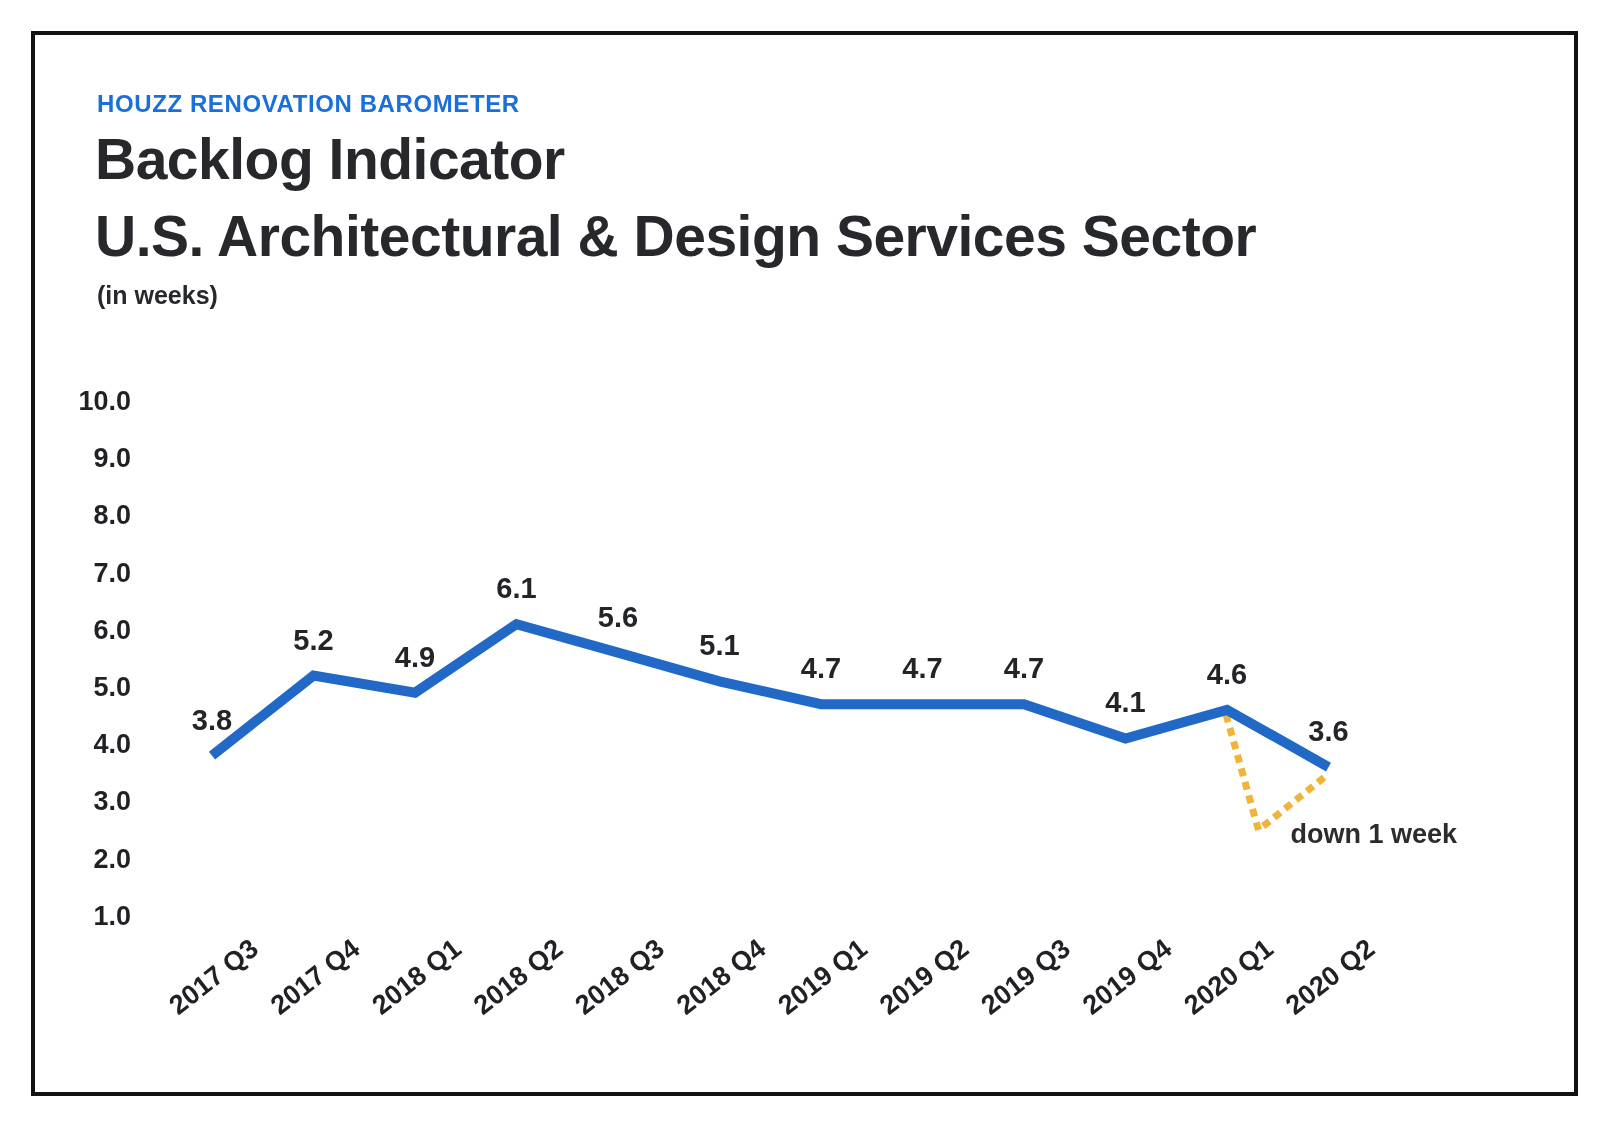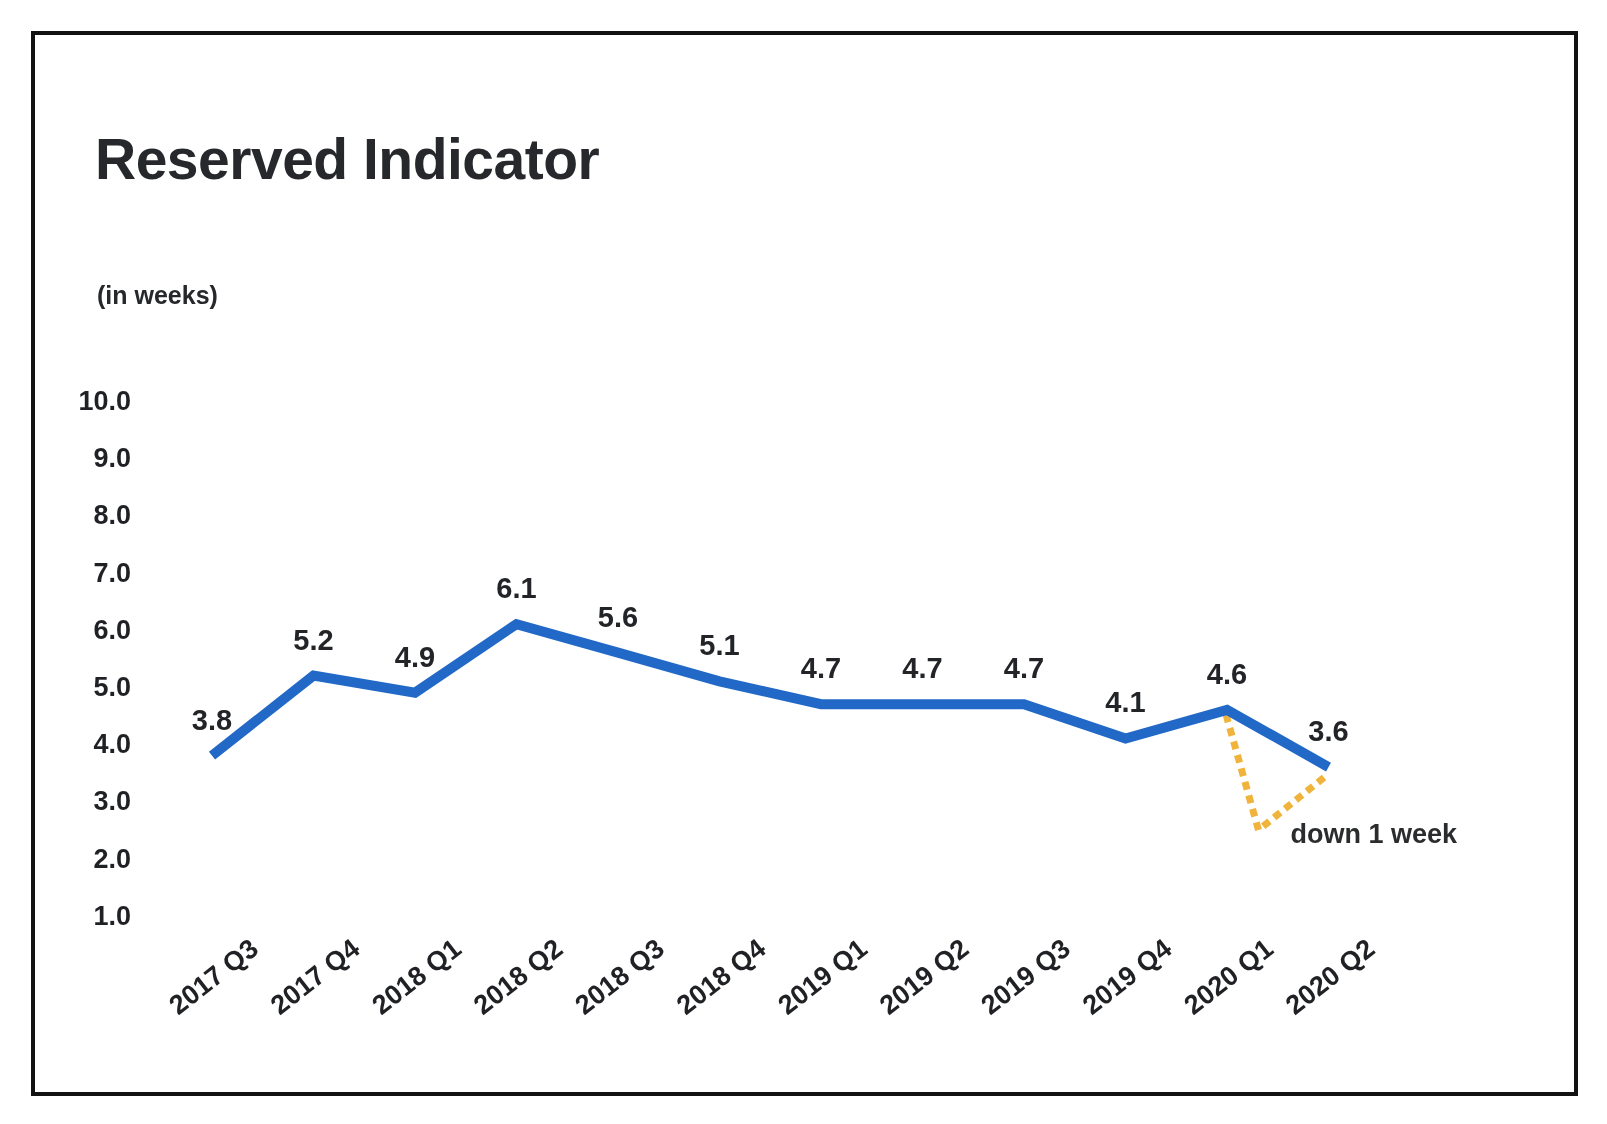--- a/index.html
+++ b/index.html
@@ -104,21 +104,23 @@
     font-weight: 700;
     fill: #2a2c2e;
   }
 </style>
 </head>
 <body>
 
 <div class="stage">
   <div class="card"></div>
 
-  <div class="title-line1">Reserved Indicator</div>
+  <div class="eyebrow">HOUZZ RENOVATION BAROMETER</div>
+  <div class="title-line1">Backlog Indicator</div>
+  <div class="title-line2">U.S. Architectural &amp; Design Services Sector</div>
   <div class="subtitle">(in weeks)</div>
 
   <svg id="chart" viewBox="0 0 1607 1124" xmlns="http://www.w3.org/2000/svg">
       <text x="131" y="410" text-anchor="end" class="ytick">10.0</text>
       <text x="131" y="467.2" text-anchor="end" class="ytick">9.0</text>
       <text x="131" y="524.4" text-anchor="end" class="ytick">8.0</text>
       <text x="131" y="581.6" text-anchor="end" class="ytick">7.0</text>
       <text x="131" y="638.8" text-anchor="end" class="ytick">6.0</text>
       <text x="131" y="696" text-anchor="end" class="ytick">5.0</text>
       <text x="131" y="753.2" text-anchor="end" class="ytick">4.0</text>

